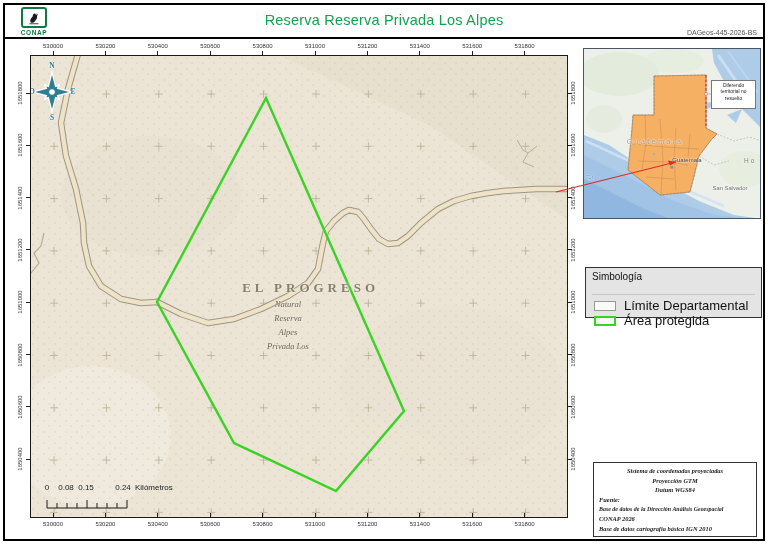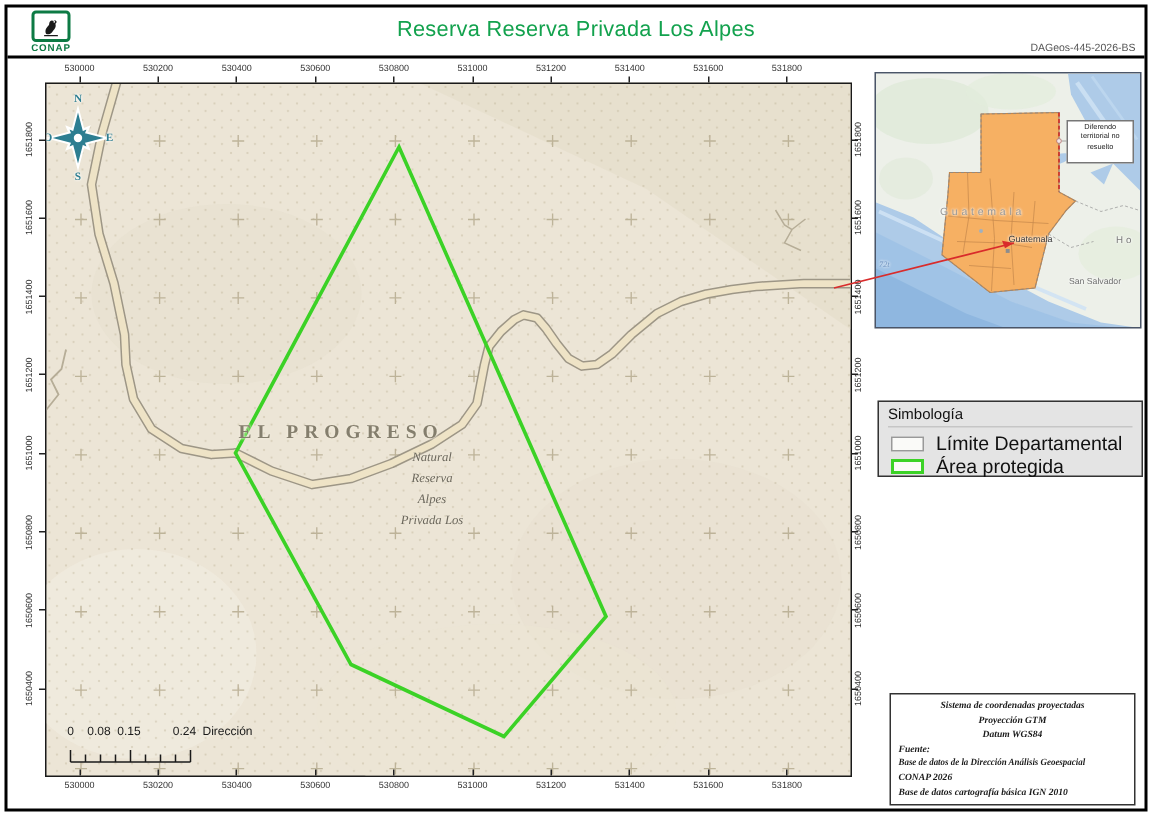--- a/index.html
+++ b/index.html
@@ -19,21 +19,21 @@
   .logo-acronym{font-size:6.5px;font-weight:bold;color:var(--conap-green);letter-spacing:.6px;margin-top:1px}
   .sheet-title{position:absolute;left:0;right:0;top:7px;text-align:center;font-size:14.5px;font-weight:500;color:var(--title-green);letter-spacing:.2px}
   .doc-code{position:absolute;right:6px;bottom:1px;font-size:7px;color:#555}
 
   
   .map-frame{position:absolute;left:30px;top:55px;width:538px;height:463px;border:1.5px solid #1a1a1a;background:#ece5d6;overflow:hidden}
   .axis-label{position:absolute;font-size:6px;color:#333;text-align:center;height:8px;line-height:8px;z-index:4}
   .axis-label.rot{transform:rotate(-90deg)}
   .tickmark{position:absolute;background:#222;z-index:4}
 
-  .dept-label{position:absolute;left:128px;top:224px;width:220px;text-align:left;
+  .dept-label{position:absolute;left:128px;top:224px;width:220px;text-align:right;
     font-family:"Liberation Serif",serif;font-size:13px;font-weight:bold;letter-spacing:4px;
     color:#847e6d;text-shadow:0 0 2px #f2ecdd,0 0 2px #f2ecdd}
   .reserve-label{position:absolute;left:197px;top:241px;width:120px;text-align:center;
     font-family:"Liberation Serif",serif;font-style:italic;font-size:8.5px;line-height:14px;
     color:#6b675c;text-shadow:0 0 2px #f2ecdd}
 
   .compass{position:absolute;left:0;top:4px;width:48px;height:64px}
   .compass-letter{position:absolute;font-family:"Liberation Serif",serif;font-weight:bold;font-size:7.5px;
     color:var(--compass-teal);text-shadow:0 0 2px #fff,0 0 2px #fff;width:10px;text-align:center}
 
@@ -48,21 +48,21 @@
   .country-label{left:26px;top:89px;width:90px;text-align:center;font-size:7px;letter-spacing:2.5px;color:#979797}
   .capital-label{left:75px;top:108px;width:56px;text-align:center;font-size:6px;color:#3c3c3c}
   .city2-label{left:117px;top:136px;width:58px;text-align:center;font-size:5.8px;color:#6f6f6f}
   .neighbor-label{left:160px;top:108px;width:30px;font-size:6.5px;letter-spacing:2px;color:#7a7a7a}
   .depth-label{left:2px;top:125px;font-size:5.5px;font-style:italic;color:#6b8fbe;font-family:"Liberation Serif",serif}
   .dispute-box{position:absolute;left:127px;top:31px;width:45px;height:29px;background:#fff;border:1px solid #777;
     font-size:4.9px;line-height:1.3;text-align:center;color:#222;padding:2px 1px}
 
   
   .legend{position:absolute;left:585px;top:267px;width:177px;height:51px;background:#e4e4e4;border:1px solid #333;padding:3px 6px}
-  .legend-title{font-size:10px;color:#111;padding-bottom:2px;border-bottom:1px solid #c6c6c6;margin-bottom:3px}
+  .legend-title{font-size:10px;color:#111;padding-bottom:12px;border-bottom:1px solid #c6c6c6;margin-bottom:3px}
   .legend-row{display:flex;align-items:center;height:15px}
   .swatch{width:22px;height:10px;margin:0 8px 0 2px;display:inline-block;flex:none}
   .swatch.departmental{background:#fafaf8;border:1px solid #999}
   .swatch.protected{background:#fafaf8;border:2px solid var(--protected-green)}
   .legend-label{font-size:13px;color:#111}
 
   
   .credits{position:absolute;left:593px;top:462px;width:164px;height:75px;background:#fff;border:1.5px solid #333;padding:3px 5px;
     font-family:"Liberation Serif",serif;font-style:italic;font-weight:bold;color:#1a1a1a}
   .credit-line{font-size:6.4px;line-height:9.6px;text-align:left;white-space:nowrap}
@@ -236,21 +236,21 @@
     <div class="reserve-label" id="reserve-label">
         <div>Natural</div>
         <div>Reserva</div>
         <div>Alpes</div>
         <div>Privada Los</div>
       </div>
 
     
     <div class="scalebar">
       <span id="scalebar-labels"><span class="scalebar-label" style="left: 2px;">0</span><span class="scalebar-label" style="left: 21px;">0.08</span><span class="scalebar-label" style="left: 41px;">0.15</span><span class="scalebar-label" style="left: 78px;">0.24</span></span>
-      <span class="scalebar-unit">Dirección</span>
+      <span class="scalebar-unit">Kilómetros</span>
       <svg id="scalebar-svg" width="120" height="14" viewBox="0 0 120 14">
         <g id="scalebar-ticks" stroke="#1a1a1a" stroke-width="1" fill="none">
             <path d="M3,12 H83"></path>
             <path d="M3,4 V12"></path>
             <path d="M13,7 V12"></path>
             <path d="M23,7 V12"></path>
             <path d="M33,7 V12"></path>
             <path d="M43,4 V12"></path>
             <path d="M53,7 V12"></path>
             <path d="M63,7 V12"></path>

